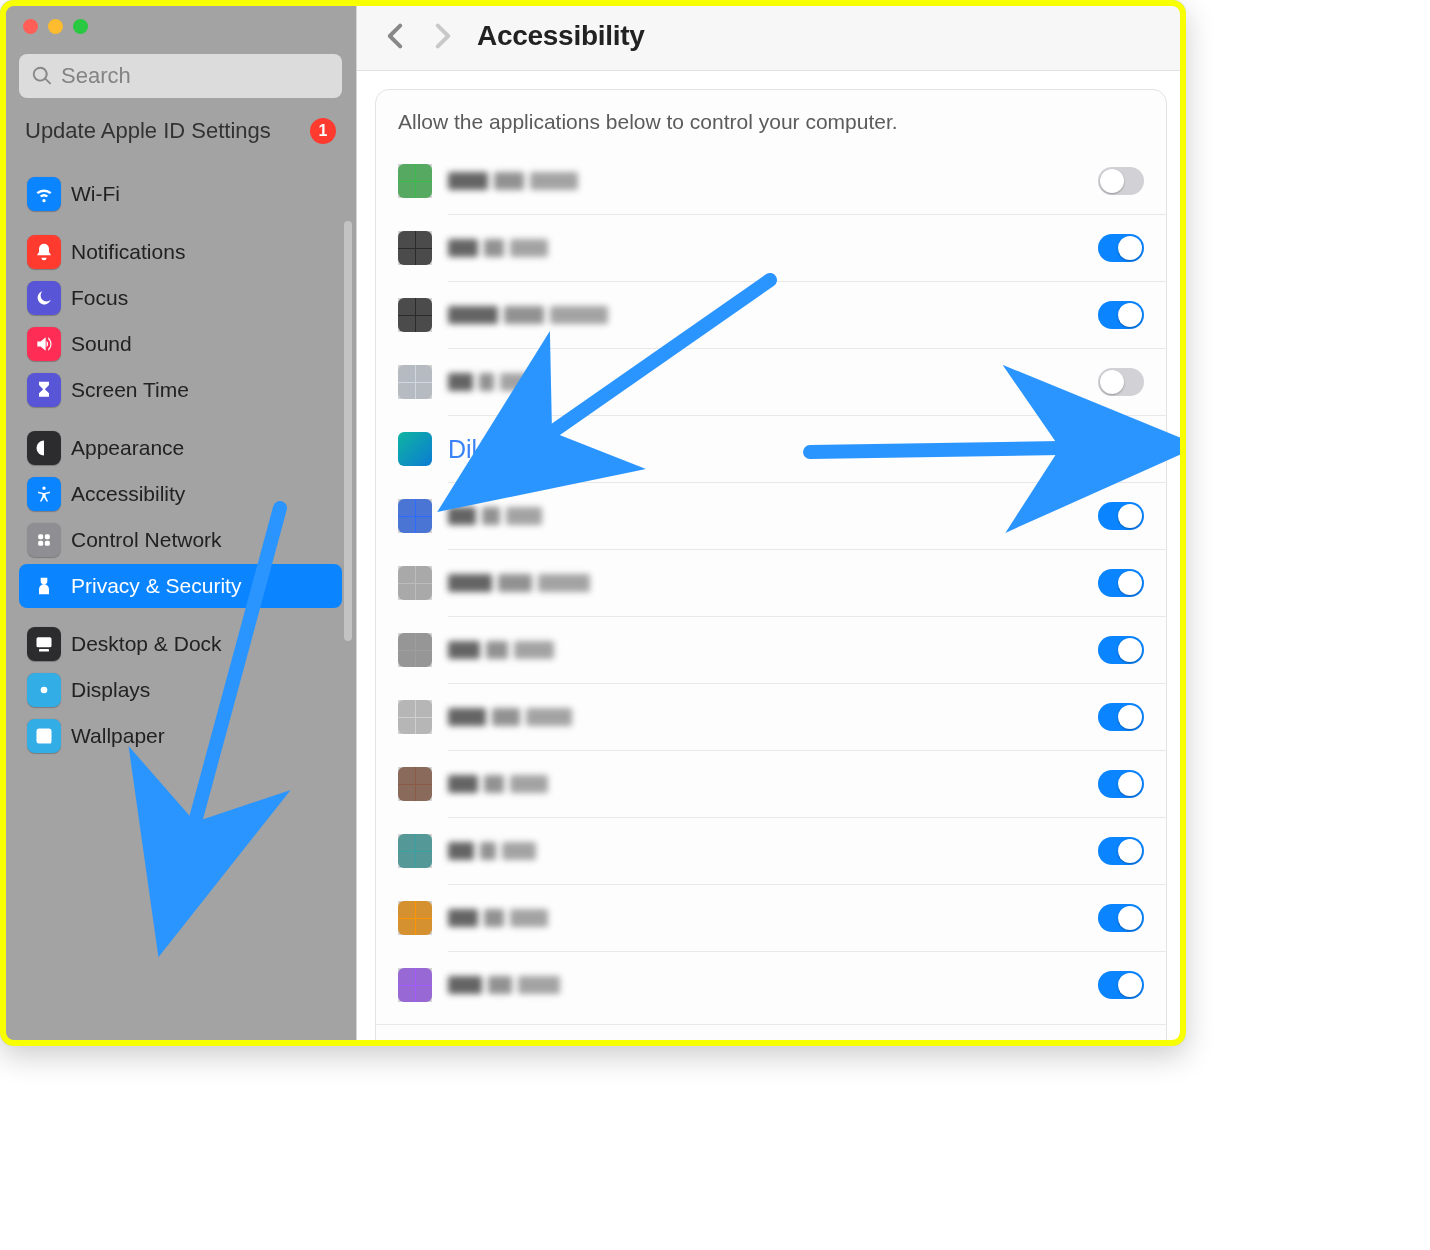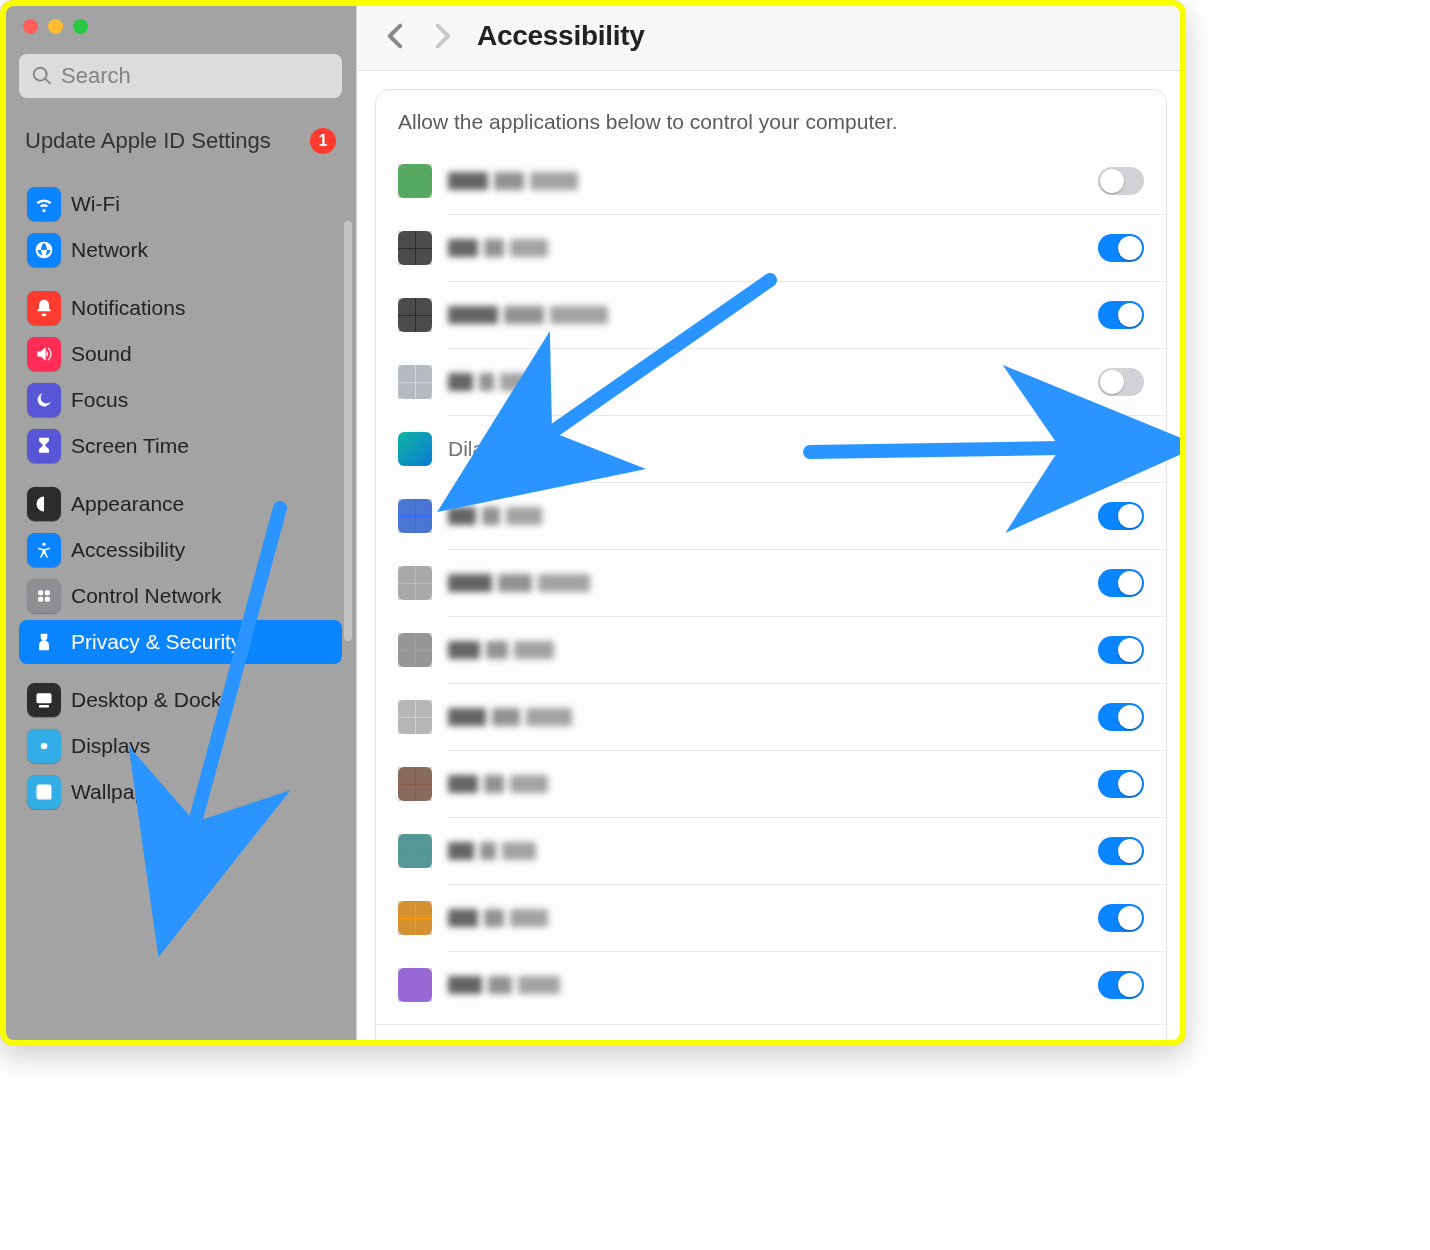--- a/index.html
+++ b/index.html
@@ -58,21 +58,21 @@
       color: #808080;
     }
     .search-box svg { width: 22px; height: 22px; flex-shrink: 0; }
     .search-box span { font-size: 22px; color: #838383; }
 
     .apple-id-row {
       display: flex;
       align-items: center;
       justify-content: space-between;
       padding: 2px 6px;
-      margin-top: 16px;
+      margin-top: 6px;
       gap: 20px;
     }
     .apple-id-row .text { font-size: 22px; line-height: 1.2; color: #333; }
     .badge-red {
       width: 26px; height: 26px; border-radius: 50%; background: #ff3b30;
       color: #fff; font-size: 16px; display:flex; align-items:center; justify-content:center;
       font-weight: 600;
     }
 
     .sidebar-scroll { flex: 1; overflow: hidden; }
@@ -121,21 +121,21 @@
     }
     .section-label { font-size: 21px; color: #5b5b5b; padding: 0 22px 14px; }
 
     .app-row {
       display: flex; align-items: center; justify-content: space-between;
       height: 66px;
       padding: 0 22px;
     }
     .app-row .left { display: flex; align-items: center; gap: 16px; }
     .app-icon { width: 34px; height: 34px; border-radius: 6px; background: #c0c0c0; }
-    .app-label { font-size: 21px; color: #737373; }
+    .app-label { font-size: 25px; color: #3b82f6; }
     .app-redacted { display:flex; gap:6px; }
     .app-redacted .blk { height: 18px; background: #4a4a4a; filter: blur(3px); border-radius: 2px; opacity: .85;}
     .divider { height: 1px; background: #e8e8e8; margin-left: 72px; }
 
     .switch { width: 46px; height: 28px; border-radius: 14px; background: #d1d1d6; position: relative; }
     .switch::after { content:""; position:absolute; top:2px; left:2px; width:24px; height:24px; background:#fff; border-radius:50%; box-shadow:0 1px 2px rgba(0,0,0,.3); }
     .switch.on { background: #0a84ff; }
     .switch.on::after { left: auto; right: 2px; }
 
     .add-remove { display:flex; gap:16px; padding: 10px 16px 14px; color:#6e6e6e; font-size:22px; font-weight:300; border-top: 1px solid #e8e8e8; margin-top: 6px; }
@@ -178,53 +178,45 @@
     <div class="sidebar-scroll">
       <div id="sgroup1" class="sidebar-section">
           <div class="sidebar-item">
             <div class="icon-box ib-blue">
               <svg viewBox="0 0 24 24">
                 <path d="M12 18a2 2 0 100 4 2 2 0 000-4zm-5-4a8 8 0 0110 0l-2 2a5 5 0 00-6 0zM3 10a14 14 0 0118 0l-2 2a11 11 0 00-14 0z"></path>
               </svg>
             </div>
             <span>Wi-Fi</span>
           </div>
-          <div class="sidebar-item">
-            <div class="icon-box ib-blue">
-              <svg viewBox="0 0 24 24">
-                <path d="M12 2a10 10 0 100 20 10 10 0 000-20zm0 2c1.5 0 3.3 3.2 3.5 8h-7C8.7 7.2 10.5 4 12 4zM4.2 12h4.3c.1 2.6.8 5 1.8 6.6A8 8 0 014.2 12zm9.5 6.6c1-1.6 1.7-4 1.8-6.6h4.3a8 8 0 01-6.1 6.6z"></path>
-              </svg>
-            </div>
-            <span>Network</span>
-          </div>
         </div>
       <div id="sgroup2" class="sidebar-section">
           <div class="sidebar-item">
             <div class="icon-box ib-red">
               <svg viewBox="0 0 24 24">
                 <path d="M12 2a6 6 0 00-6 6v4l-2 3v1h16v-1l-2-3V8a6 6 0 00-6-6zm0 20a3 3 0 003-3H9a3 3 0 003 3z"></path>
               </svg>
             </div>
             <span>Notifications</span>
           </div>
           <div class="sidebar-item">
+            <div class="icon-box ib-purple">
+              <svg viewBox="0 0 24 24">
+                <path d="M20 14A8 8 0 1110 4a7 7 0 0010 10z"></path>
+              </svg>
+            </div>
+            <span>Focus</span>
+          </div>
+          <div class="sidebar-item">
             <div class="icon-box ib-pink">
               <svg viewBox="0 0 24 24">
                 <path d="M4 9v6h4l6 5V4L8 9H4zm13 3a4 4 0 00-2-3.5v7A4 4 0 0017 12zm0-8v2a8 8 0 010 12v2a10 10 0 000-16z"></path>
               </svg>
             </div>
             <span>Sound</span>
-          </div>
-          <div class="sidebar-item">
-            <div class="icon-box ib-purple">
-              <svg viewBox="0 0 24 24">
-                <path d="M20 14A8 8 0 1110 4a7 7 0 0010 10z"></path>
-              </svg>
-            </div>
-            <span>Focus</span>
           </div>
           <div class="sidebar-item">
             <div class="icon-box ib-purple">
               <svg viewBox="0 0 24 24">
                 <path d="M6 2h12v4l-5 5 5 5v4H6v-4l5-5-5-5V2z"></path>
               </svg>
             </div>
             <span>Screen Time</span>
           </div>
         </div>

